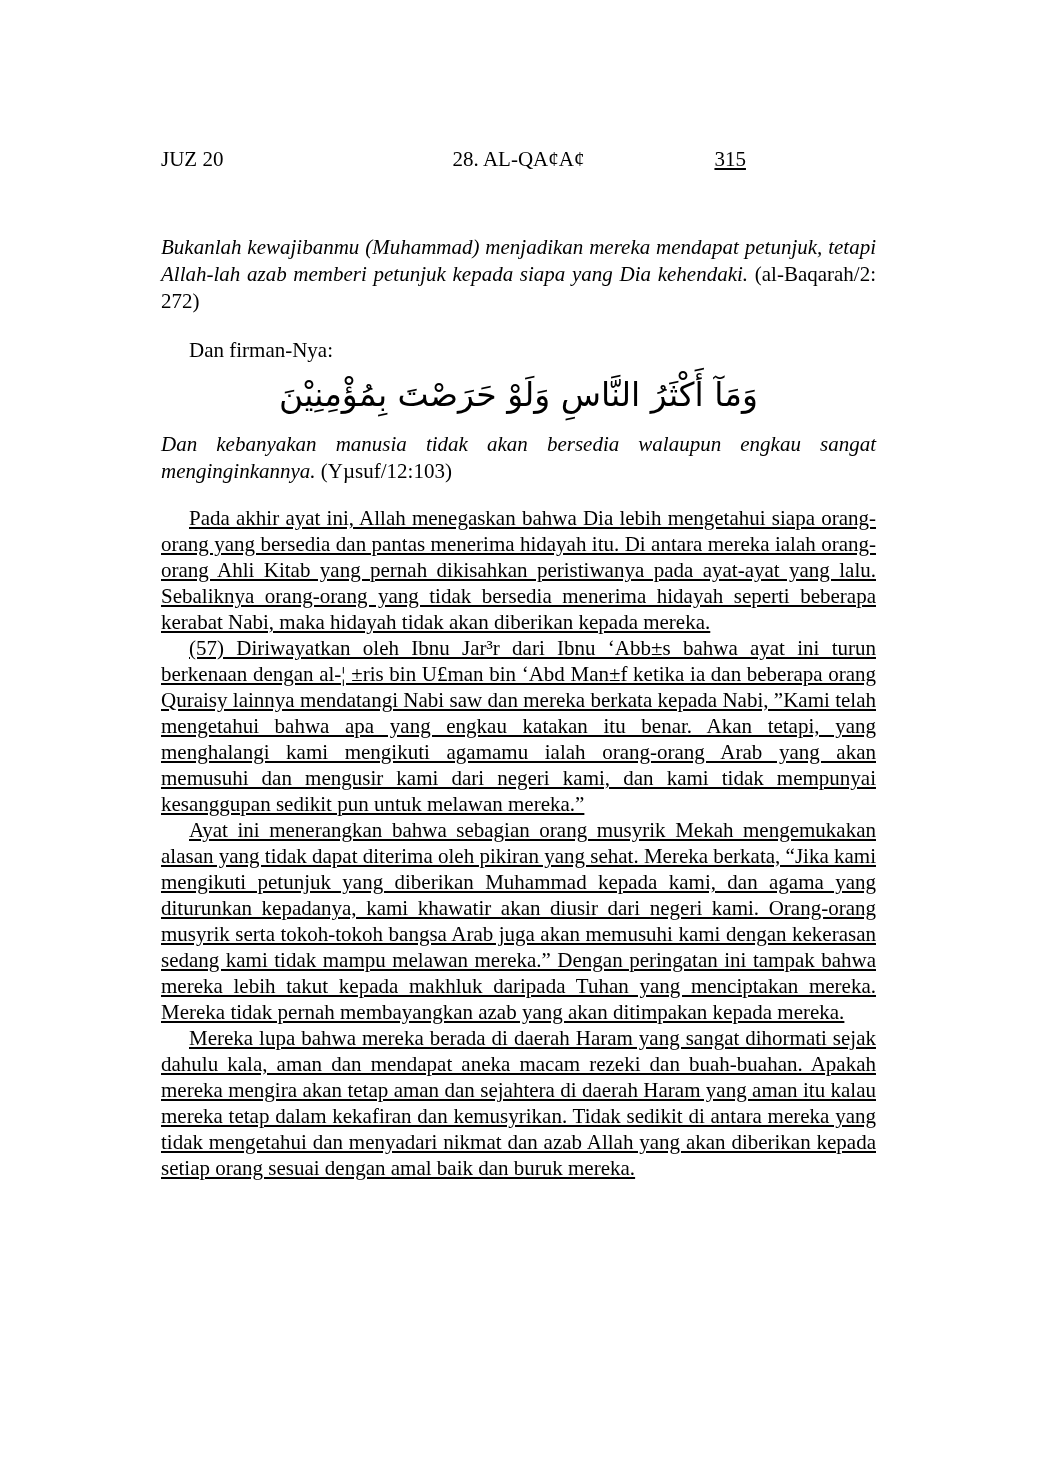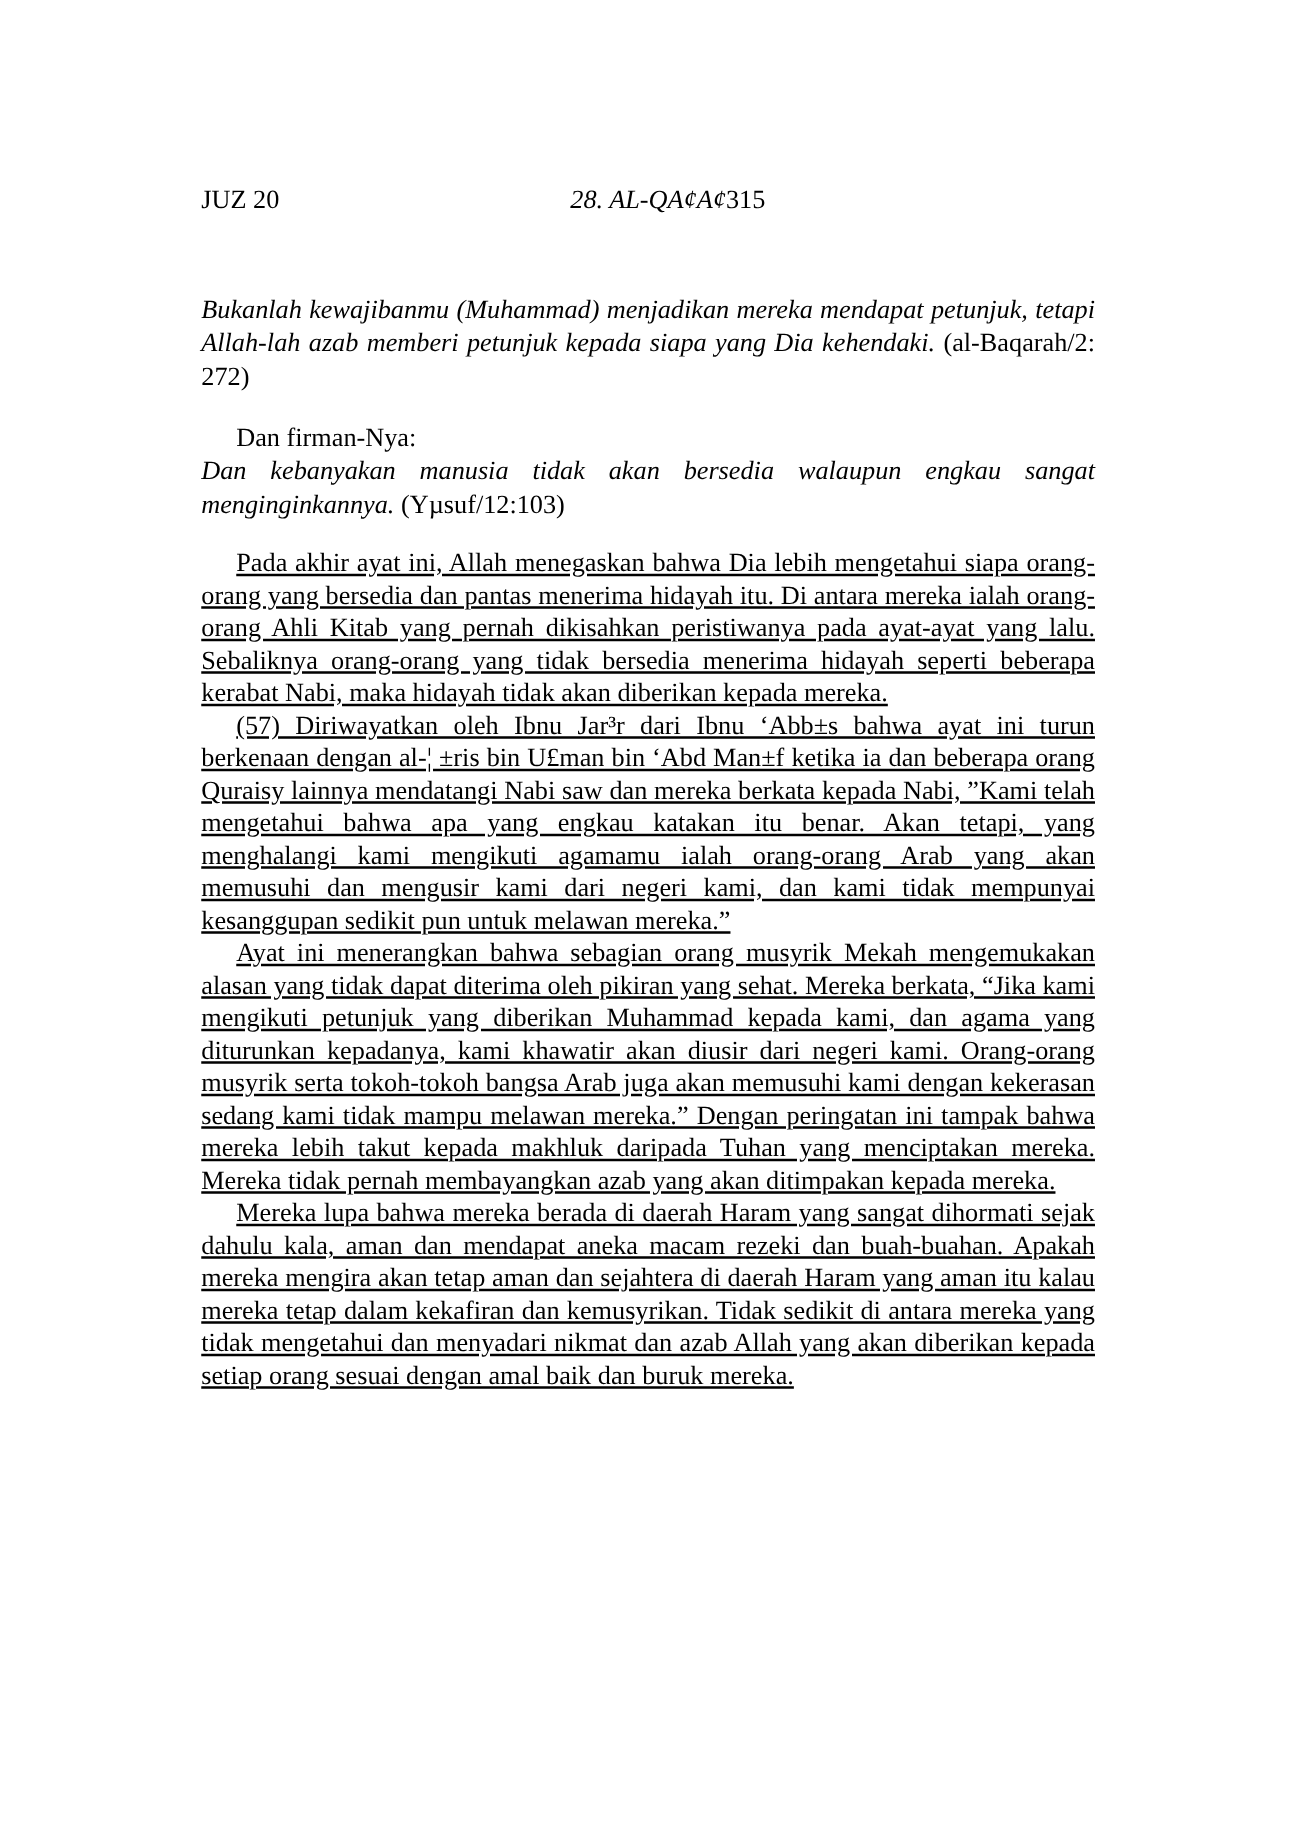--- a/index.html
+++ b/index.html
@@ -14,22 +14,22 @@
     padding: 146px 162px 0 161px;
     overflow: hidden;
   }
   .header {
     display: grid;
     grid-template-columns: 1fr auto 1fr;
     font-size: 21px;
     line-height: 26px;
     white-space: nowrap;
   }
-  .header .h-center { text-align: left; font-style: italic; }
-  .header .h-right  { text-align: left; }
+  .header .h-center { text-align: left; }
+  .header .h-right  { text-align: center; text-decoration: underline; }
 
   .quote {
     margin-top: 62px;
     font-size: 21px;
     line-height: 27px;
     text-align: justify;
   }
   .quote .qtext { font-style: italic; }
   .quote .cite  { font-style: normal; }
   .quote.second { margin-top: 0; }
@@ -64,20 +64,21 @@
   <div class="header">
     <span class="h-left">JUZ 20</span>
     <span class="h-center">28. AL-QA¢A¢</span>
     <span class="h-right">315</span>
   </div>
 
   <p class="quote"><span class="qtext">Bukanlah kewajibanmu (Muhammad) menjadikan mereka mendapat petunjuk, tetapi Allah-lah azab memberi petunjuk kepada siapa yang Dia kehendaki.</span> <span class="cite">(al-Baqarah/2: 272)</span></p>
 
   <p class="intro">Dan firman-Nya:</p>
 
+  <div class="arabic" dir="rtl">وَمَآ أَكْثَرُ النَّاسِ وَلَوْ حَرَصْتَ بِمُؤْمِنِيْنَ</div>
 
   <p class="quote second"><span class="qtext">Dan kebanyakan manusia tidak akan bersedia walaupun engkau sangat menginginkannya.</span> <span class="cite">(Yµsuf/12:103)</span></p>
 
   <div class="paras" id="paragraphs">
       <p class="para">Pada akhir ayat ini, Allah menegaskan bahwa Dia lebih mengetahui siapa orang-orang yang bersedia dan pantas menerima hidayah itu. Di antara mereka ialah orang-orang Ahli Kitab yang pernah dikisahkan peristiwanya pada ayat-ayat yang lalu. Sebaliknya orang-orang yang tidak bersedia menerima hidayah seperti beberapa kerabat Nabi, maka hidayah tidak akan diberikan kepada mereka.</p>
       <p class="para">(57) Diriwayatkan oleh Ibnu Jar³r dari Ibnu ‘Abb±s bahwa ayat ini turun berkenaan dengan al-¦ ±ris bin U£man bin ‘Abd Man±f ketika ia dan beberapa orang Quraisy lainnya mendatangi Nabi saw dan mereka berkata kepada Nabi, ”Kami telah mengetahui bahwa apa yang engkau katakan itu benar. Akan tetapi, yang menghalangi kami mengikuti agamamu ialah orang-orang Arab yang akan memusuhi dan mengusir kami dari negeri kami, dan kami tidak mempunyai kesanggupan sedikit pun untuk melawan mereka.”</p>
       <p class="para">Ayat ini menerangkan bahwa sebagian orang musyrik Mekah menge­mukakan alasan yang tidak dapat diterima oleh pikiran yang sehat. Mereka berkata, “Jika kami mengikuti petunjuk yang diberikan Muhammad kepada kami, dan agama yang diturunkan kepadanya, kami khawatir akan diusir dari negeri kami. Orang-orang musyrik serta tokoh-tokoh bangsa Arab juga akan memusuhi kami dengan kekerasan sedang kami tidak mampu melawan mereka.” Dengan peringatan ini tampak bahwa mereka lebih takut kepada makhluk daripada Tuhan yang menciptakan mereka. Mereka tidak pernah membayangkan azab yang akan ditimpakan kepada mereka.</p>
       <p class="para">Mereka lupa bahwa mereka berada di daerah Haram yang sangat dihormati sejak dahulu kala, aman dan mendapat aneka macam rezeki dan buah-buahan. Apakah mereka mengira akan tetap aman dan sejahtera di daerah Haram yang aman itu kalau mereka tetap dalam kekafiran dan kemusyrikan. Tidak sedikit di antara mereka yang tidak mengetahui dan menyadari nikmat dan azab Allah yang akan diberikan kepada setiap orang sesuai dengan amal baik dan buruk mereka.</p>
     </div>
 

